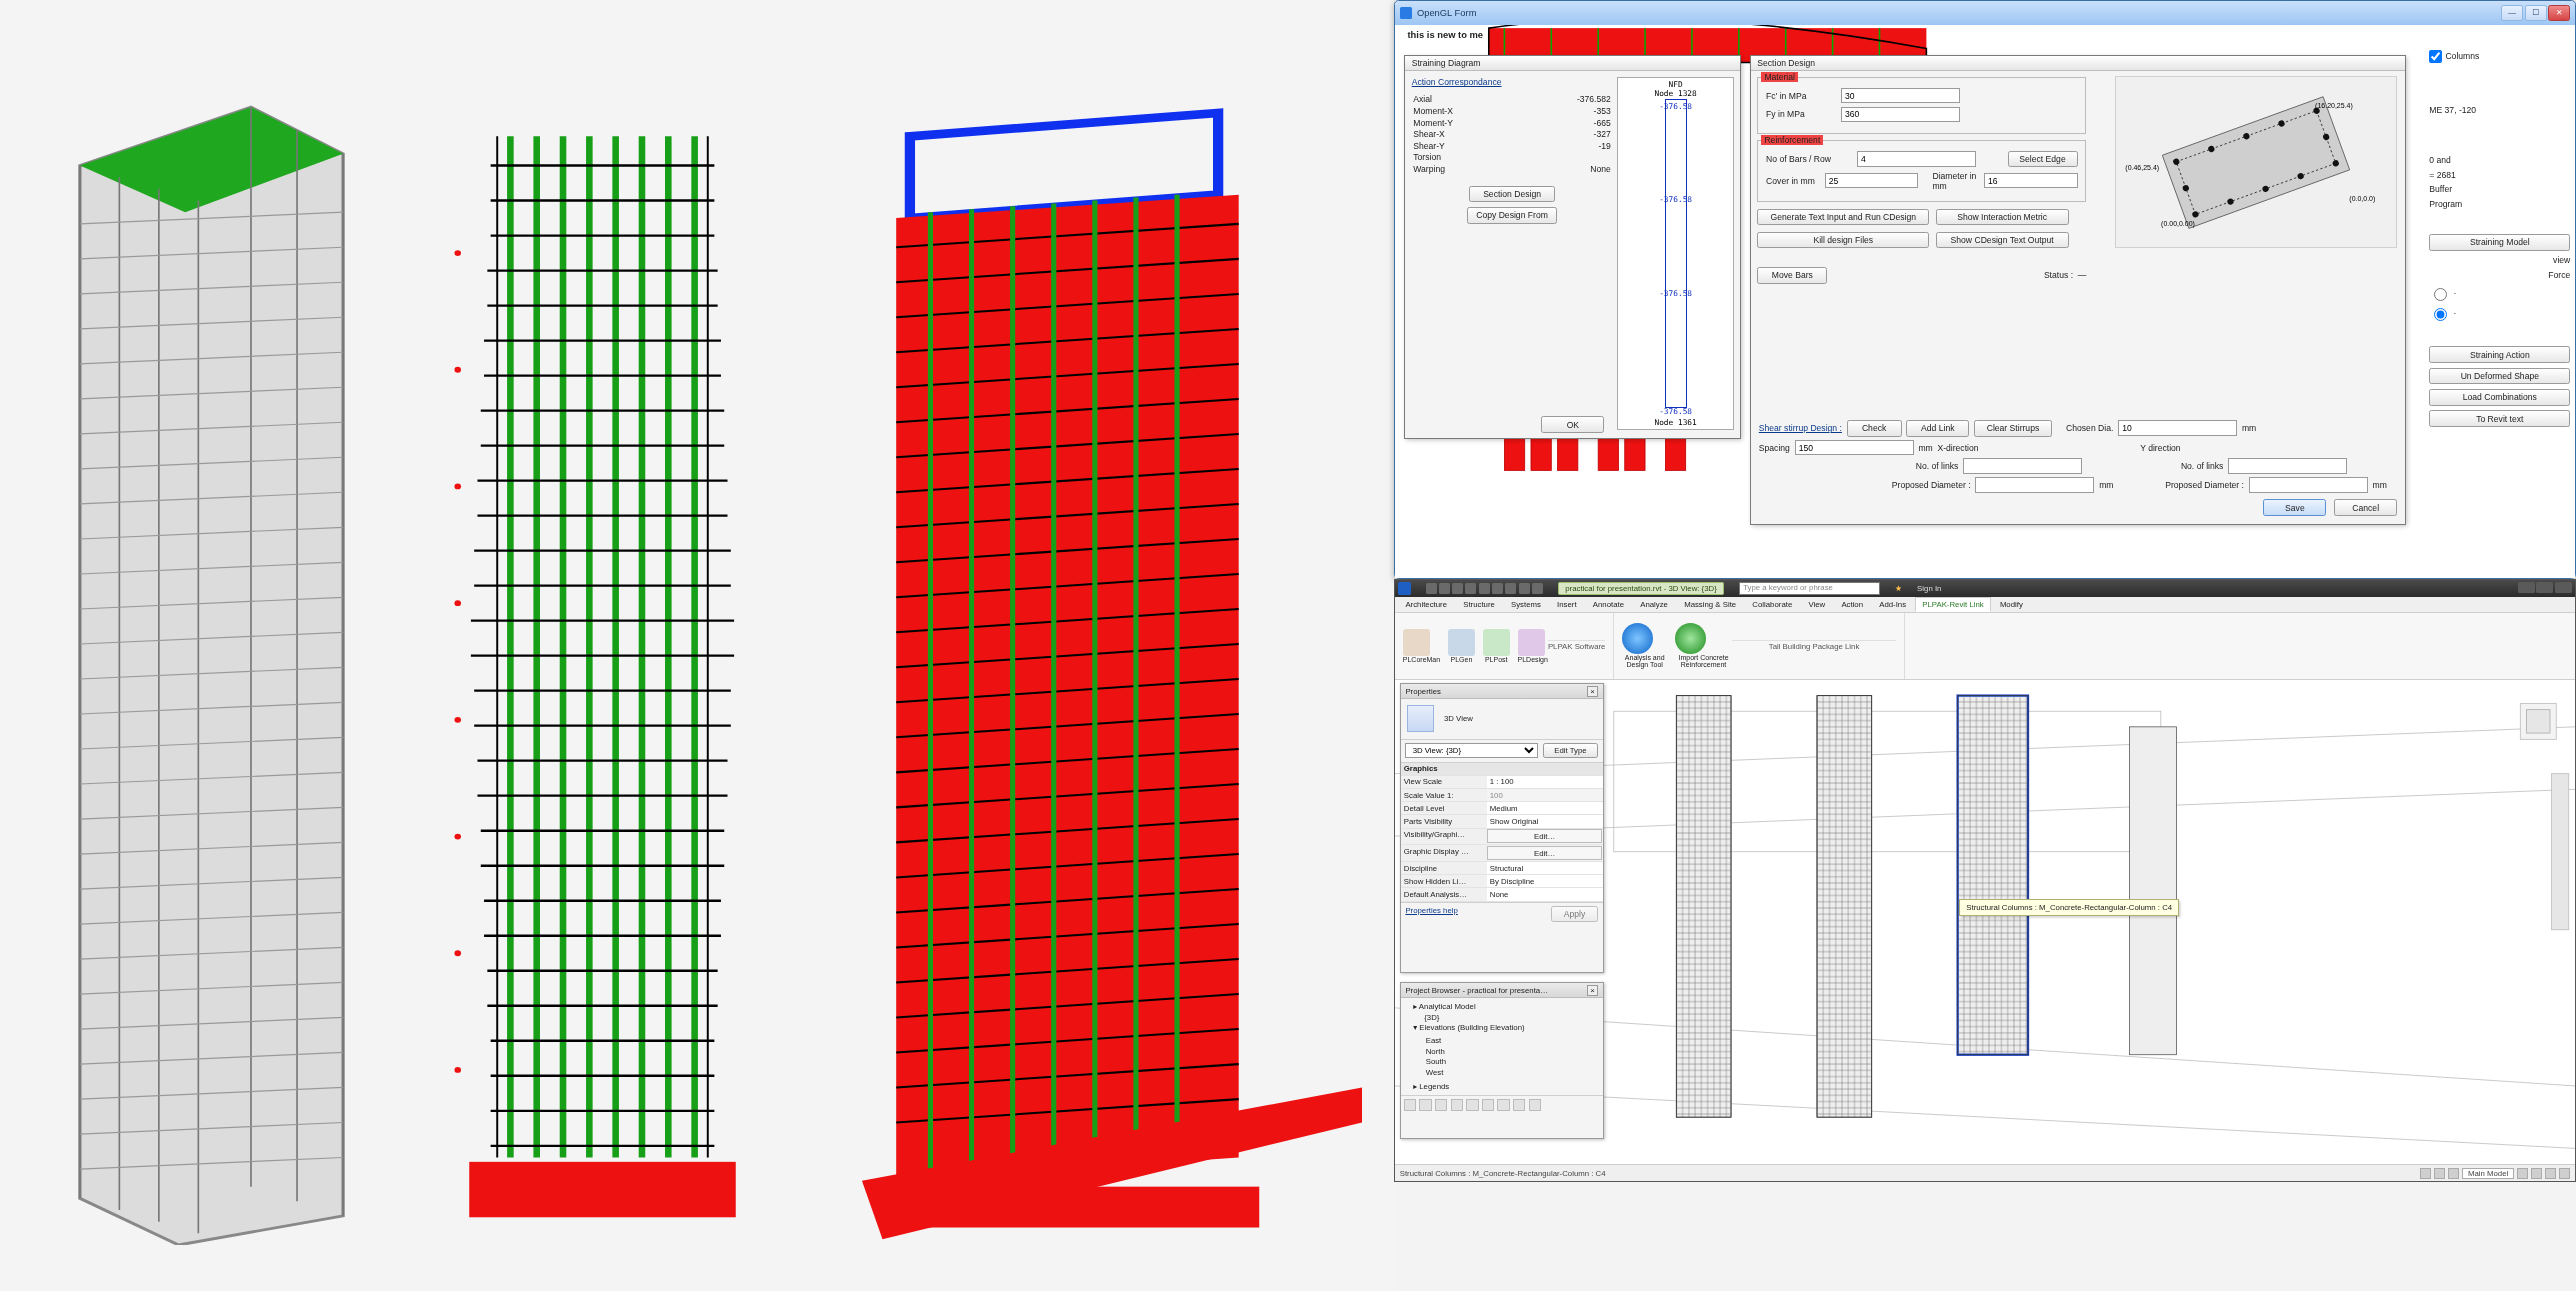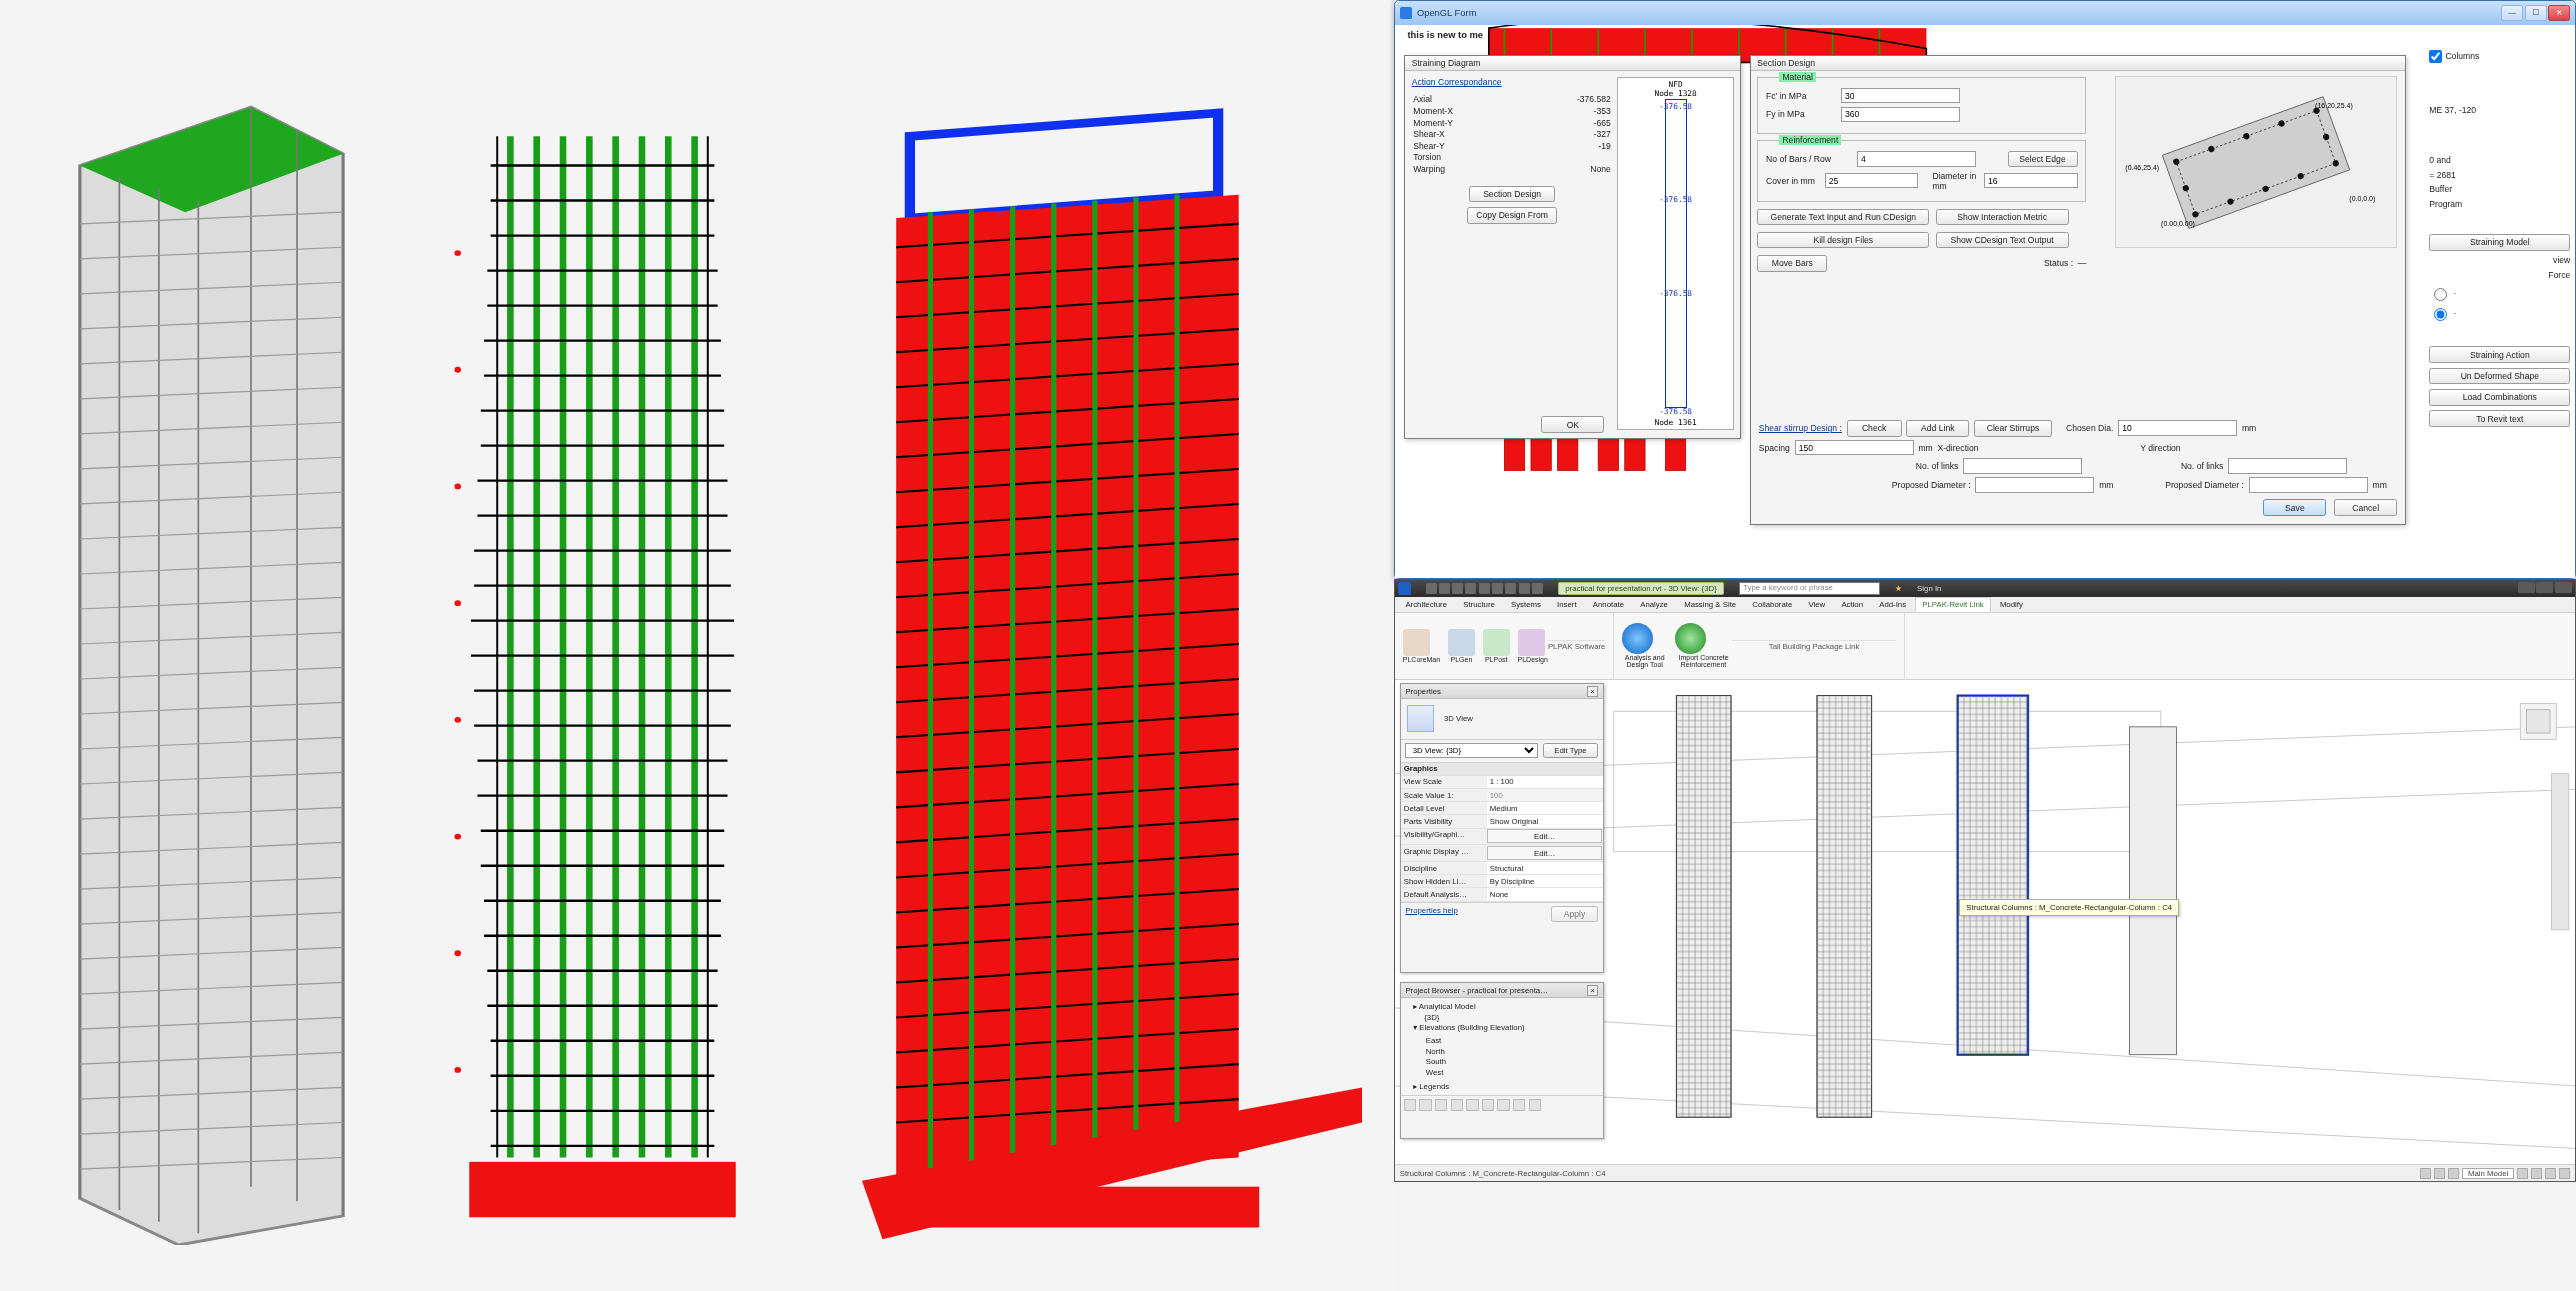--- a/index.html
+++ b/index.html
@@ -41,21 +41,21 @@
   .strain td{padding:0.8px 1.6px}
   .strain .btnrow{margin-top:11px;display:flex;flex-direction:column;gap:4.7px;align-items:center}
   .wbtn{background:linear-gradient(#fff,#e7e7e7);border:0.8px solid #9a9a9a;border-radius:2.3px;padding:2.3px 7.8px;font-size:8.6px;min-width:86px;text-align:center}
   .strain .nfd{width:117px;border:0.8px solid #aaa;background:#fff;position:relative;font-family:Consolas,monospace;font-size:7.8px;color:#1030c0}
   .strain .nfd .lbl{position:absolute;left:50%;transform:translateX(-50%);}
   .strain .okbar{position:absolute;left:0;right:0;bottom:4.7px;display:flex;justify-content:center}
   
   .secd{left:355px;top:30px;width:656px;height:470px}
   .secd .dlgbody{position:relative;height:calc(100% - 17px)}
   .grp{border:0.8px solid #bbb;padding:6.3px 7.8px 7.8px;margin-bottom:6.3px;position:relative}
-  .grp .glabel{position:absolute;top:-6.3px;left:21px;background:#86efac;padding:0 3.1px;font-size:8.6px}
+  .grp .glabel{position:absolute;top:-6.3px;left:3px;background:#ef4444;padding:0 3.1px;font-size:8.6px}
   .row{display:flex;align-items:center;gap:4.7px;margin:3.1px 0}
   .txt{border:0.8px solid #9a9a9a;background:#fff;padding:1.6px 3.1px;min-width:47px;height:15.7px;font-size:8.6px}
   .secd .preview{position:absolute;right:7.8px;top:4.7px;width:282px;height:172px;border:0.8px solid #d0d0d0;background:#f0f0f0}
   .secd .btnrow2{display:flex;gap:6.3px;flex-wrap:wrap}
   .secd .bottom{position:absolute;left:7.8px;right:7.8px;bottom:6.3px}
   .secd .savebar{display:flex;gap:7.8px;justify-content:flex-end;margin-top:6.3px}
   
   .rtool{position:absolute;right:4.7px;top:23.5px;width:141px;display:flex;flex-direction:column;gap:4.7px}
   .rtool .wbtn{min-width:125px}
   .chk{display:flex;align-items:center;gap:3.1px;margin:1.6px 0}
@@ -407,21 +407,21 @@
               </div>
             </div>
 
             <div class="btnrow2" style="width:329px">
               <div class="wbtn" style="min-width:172px">Generate Text Input and Run CDesign</div>
               <div class="wbtn" style="min-width:133px">Show Interaction Metric</div>
               <div class="wbtn" style="min-width:172px">Kill design Files</div>
               <div class="wbtn" style="min-width:133px">Show CDesign Text Output</div>
             </div>
 
-            <div class="row" style="width:329px;margin-top:7px">
+            <div class="row" style="width:329px;margin-top:19px">
               <div class="wbtn" style="min-width:70px">Move Bars</div>
               <span style="margin-left:auto">Status :</span>
               <span>—</span>
             </div>
 
             <div class="preview">
               <svg viewBox="0 0 360 220" style="font-size:11px">
                 <g transform="translate(180,110) rotate(-20)">
                   <rect x="-110" y="-50" width="220" height="100" fill="#cfcfcf" stroke="#555"></rect>
                   <rect x="-96" y="-36" width="192" height="72" fill="none" stroke="#222" stroke-dasharray="3 3"></rect>

